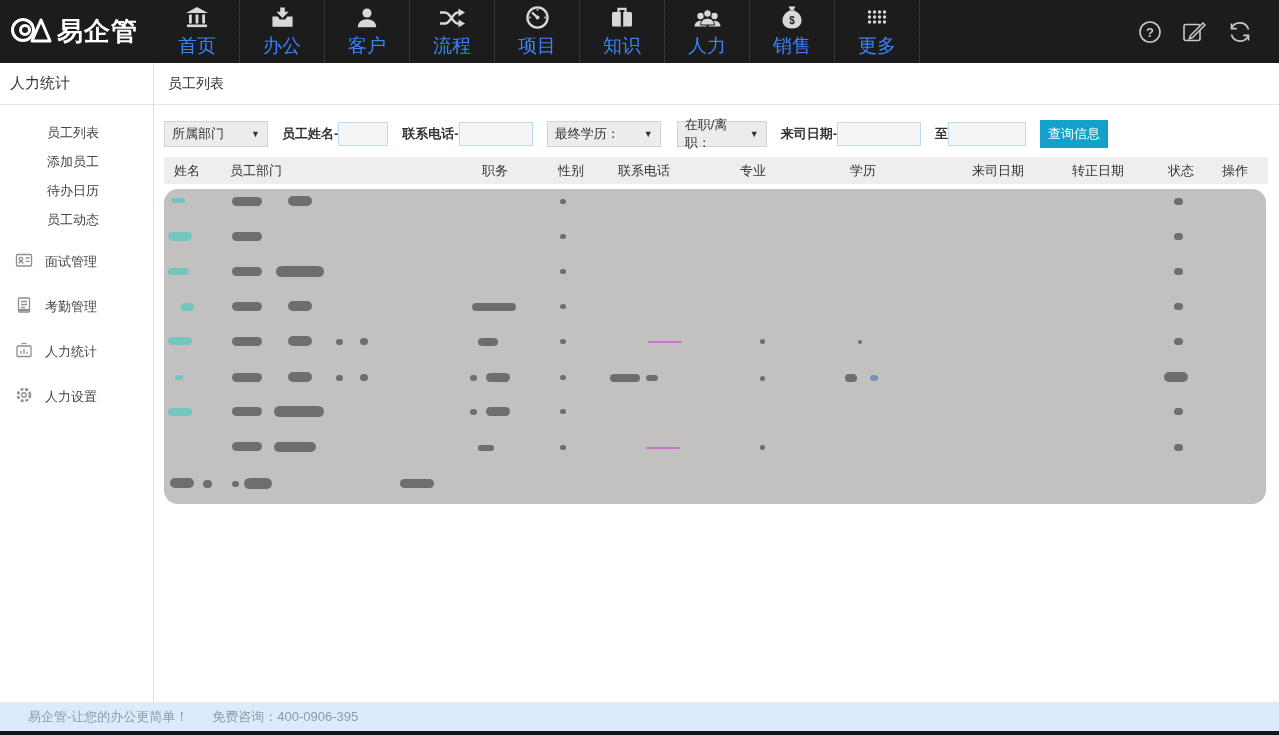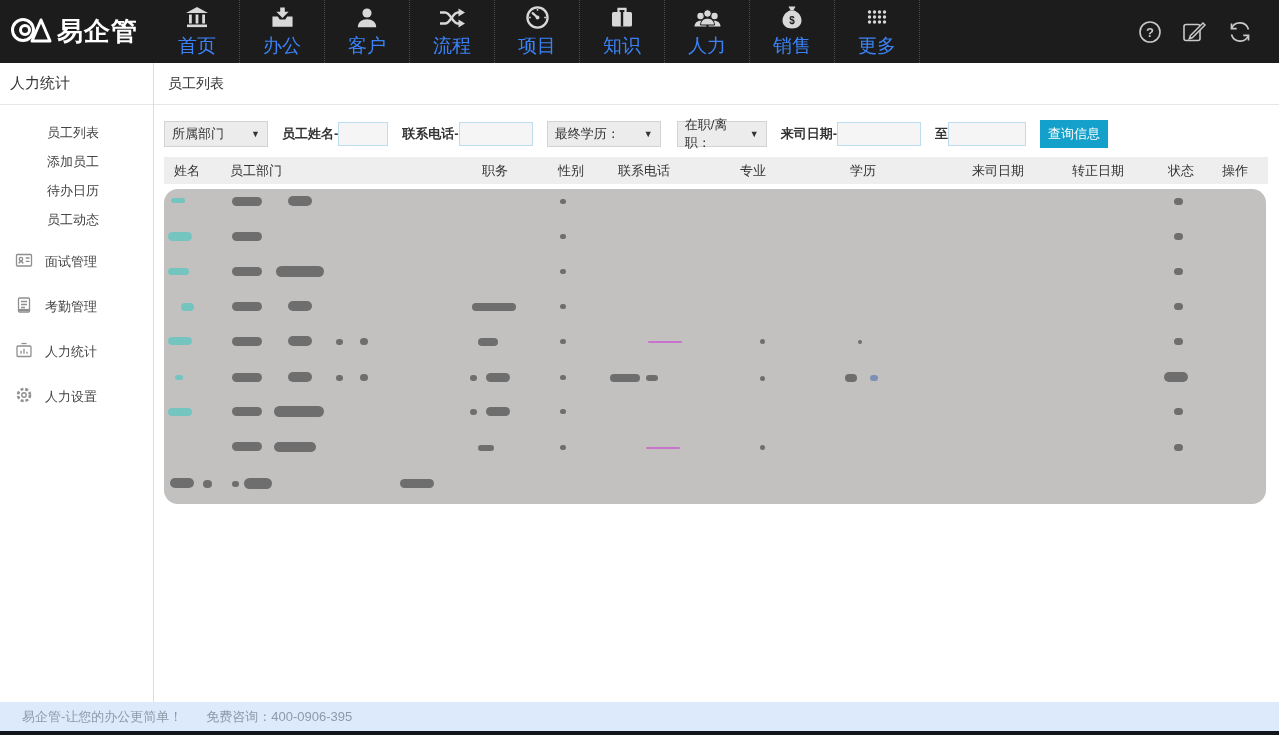--- a/index.html
+++ b/index.html
@@ -62,21 +62,21 @@
   .th { padding-left:10px; overflow:hidden; white-space:nowrap; }
   .c0{width:56px}.c1{width:252px}.c2{width:76px}.c3{width:60px}.c4{width:122px}.c5{width:110px}
   .c6{width:122px}.c7{width:100px}.c8{width:96px}.c9{width:54px}.c10{width:56px}
 
   .redacted-panel { position:relative; margin:5px 12px 0 10px; width:1102px; height:315px;
                     background:#c2c1c0; border-radius:14px; overflow:hidden; }
   .blob { position:absolute; border-radius:8px; }
 
   
   .footer { height:29px; background:#dceafb; display:flex; align-items:center;
-            padding-left:22px; font-size:13px; color:#8f9aa8; flex-shrink:0; }
+            padding-left:28px; font-size:13px; color:#8f9aa8; flex-shrink:0; }
   .footer-hotline { margin-left:24px; }
   .bottom-strip { height:4px; background:#12151c; flex-shrink:0; }
 </style>
 </head>
 <body>
 
 <div class="screen">
 
   <div class="topbar">
     <div class="logo">

